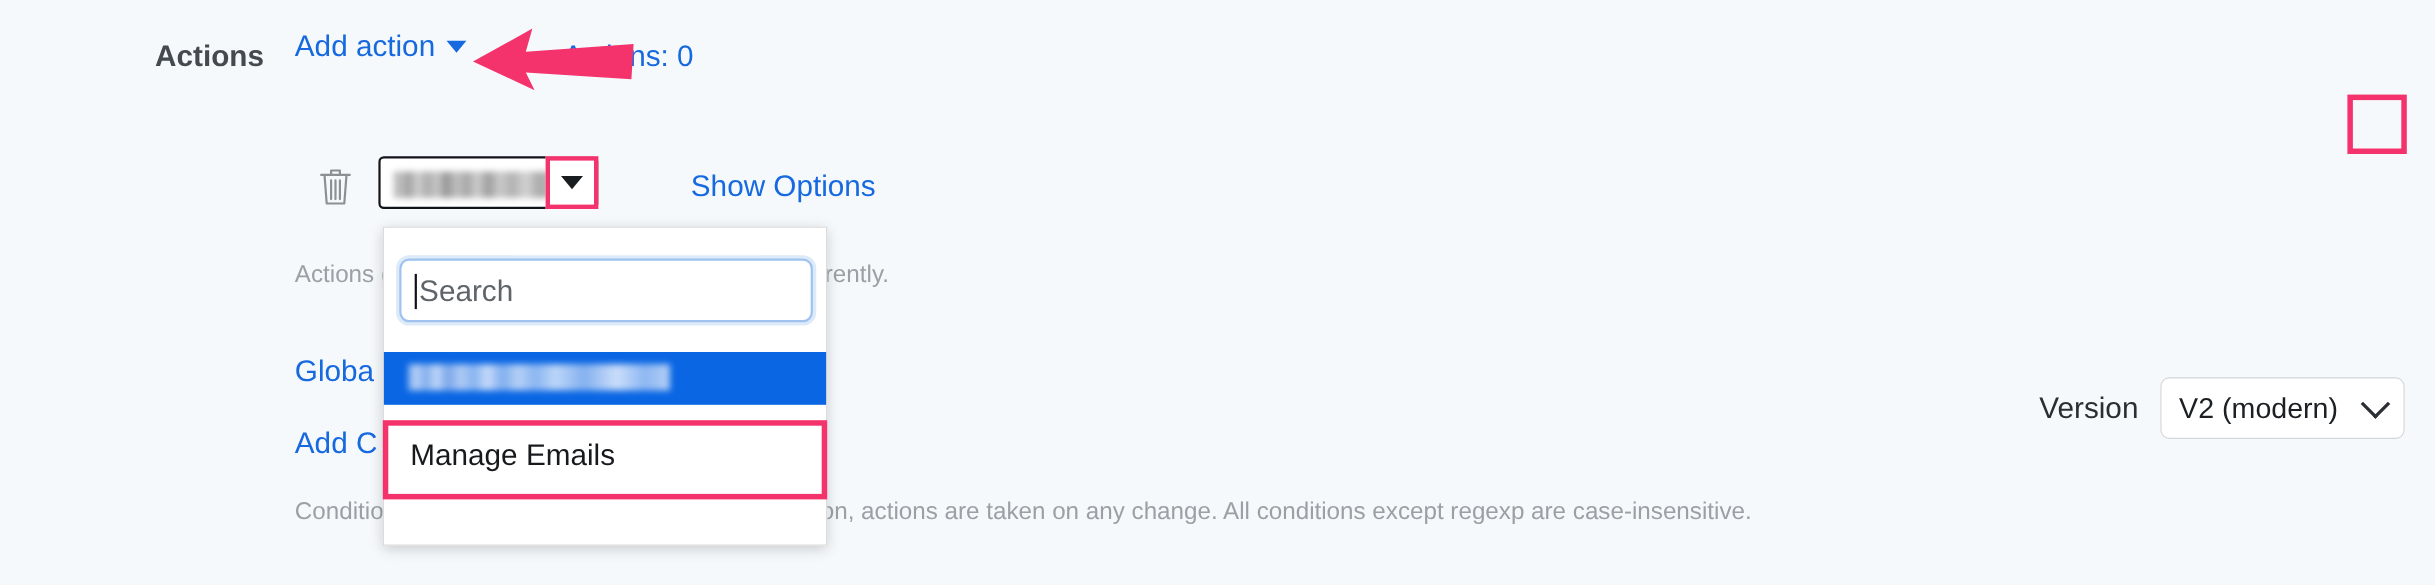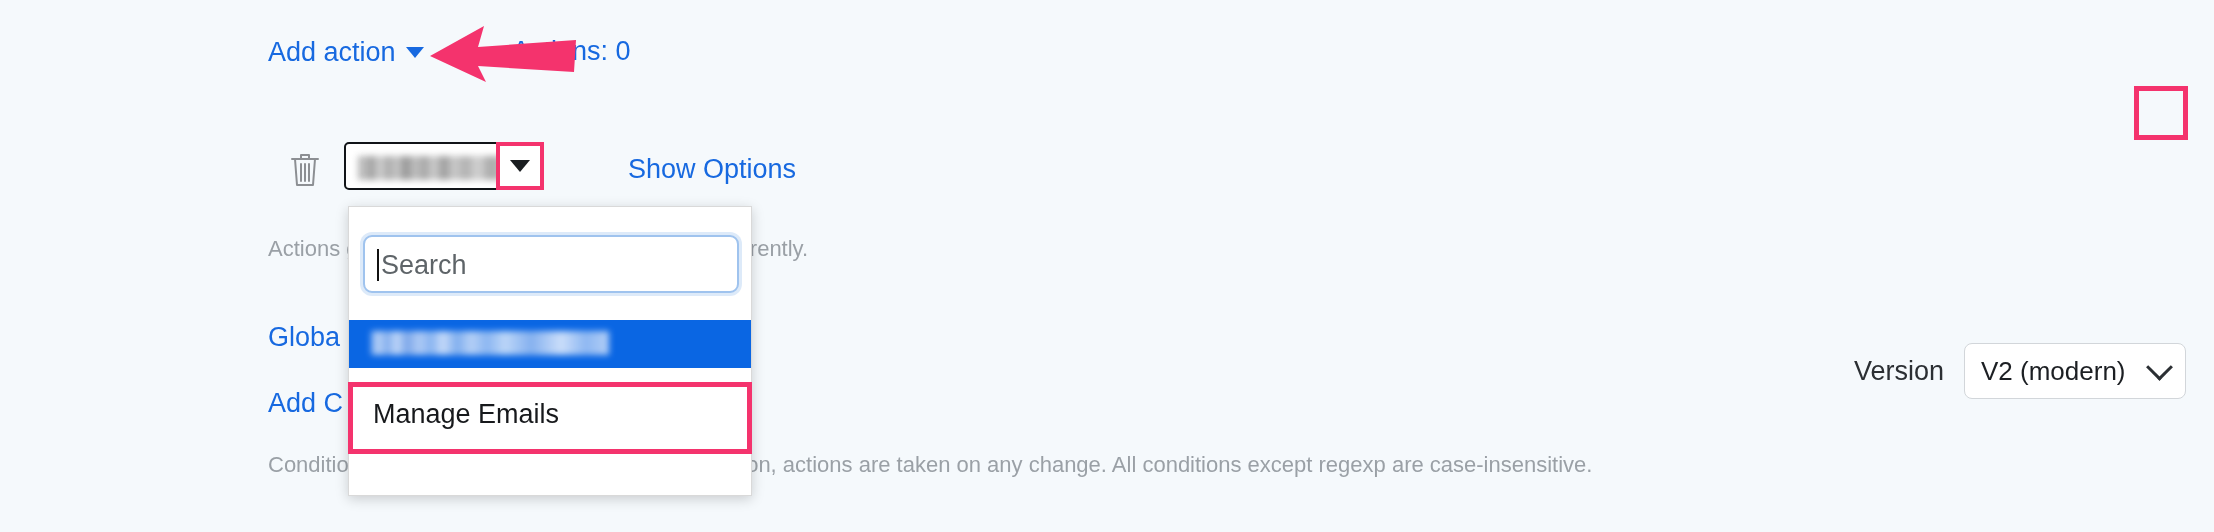--- a/index.html
+++ b/index.html
@@ -29,21 +29,21 @@
     font-weight: bold;
     color: #444a50;
     text-align: right;
     white-space: nowrap;
   }
 
   
   .actions-header {
     position: absolute;
     left: 268px;
-    top: 36px;
+    top: 26px;
     height: 32px;
     display: flex;
     align-items: center;
     gap: 0px;
     white-space: nowrap;
   }
   .link {
     color: #1769e0;
     font-size: 27px;
     text-decoration: none;
@@ -343,20 +343,21 @@
     box-sizing: border-box;
     z-index: 60;
     pointer-events: none;
   }
 </style>
 </head>
 <body>
 
 <div id="root">
 
+  <div class="row-label" style="left:60px; top:36px; width:180px;">Actions</div>
 
   <div class="actions-header">
     <span class="link">Add action</span>
     <span class="caret-tiny"></span>
   </div>
 
   <div class="count-text">Actions: 0</div>
 
   <svg class="pink-arrow" viewBox="0 0 150 64">
     <path d="M2 36 L56 6 L50 27 L148 20 L146 52 L50 46 L58 62 Z" fill="#f4336d"></path>

